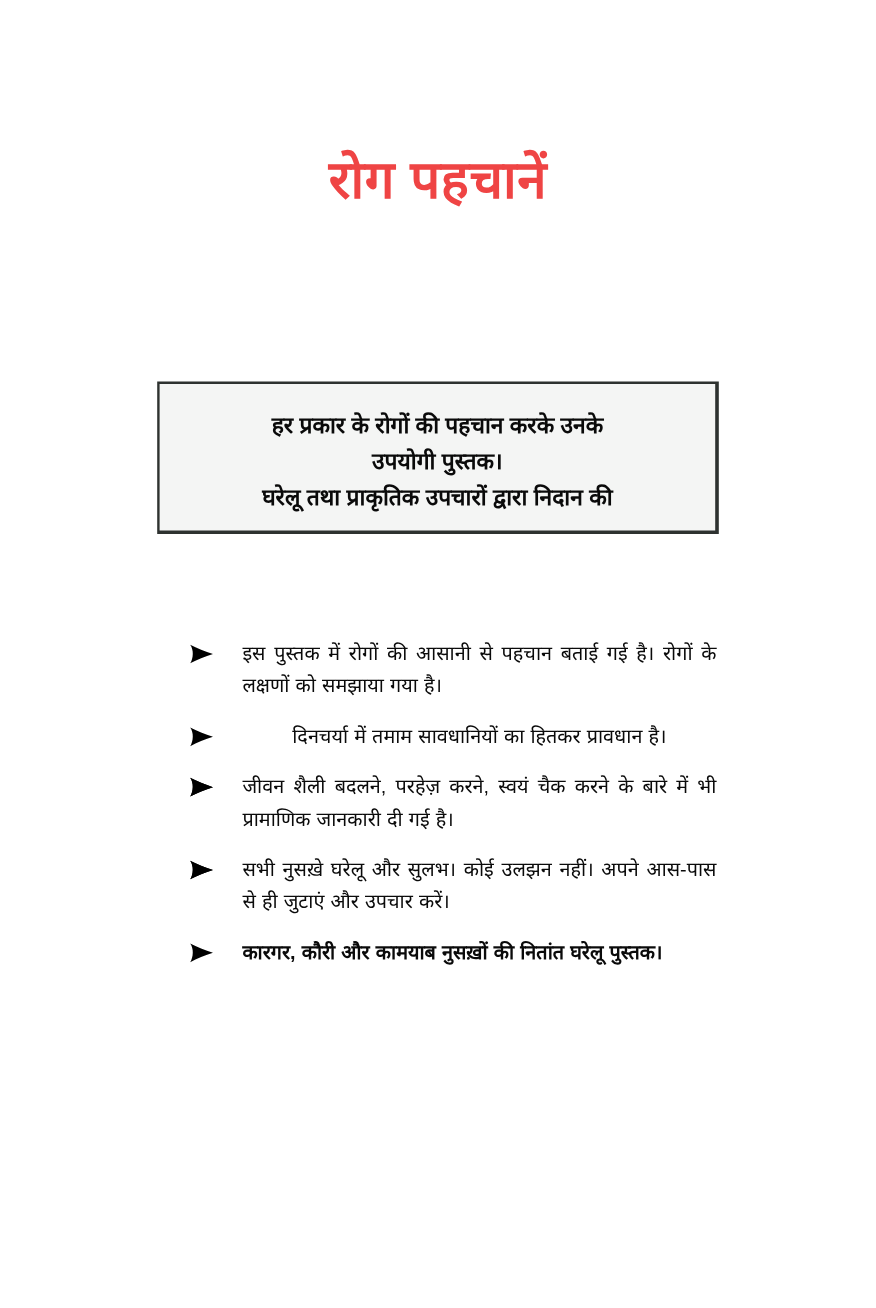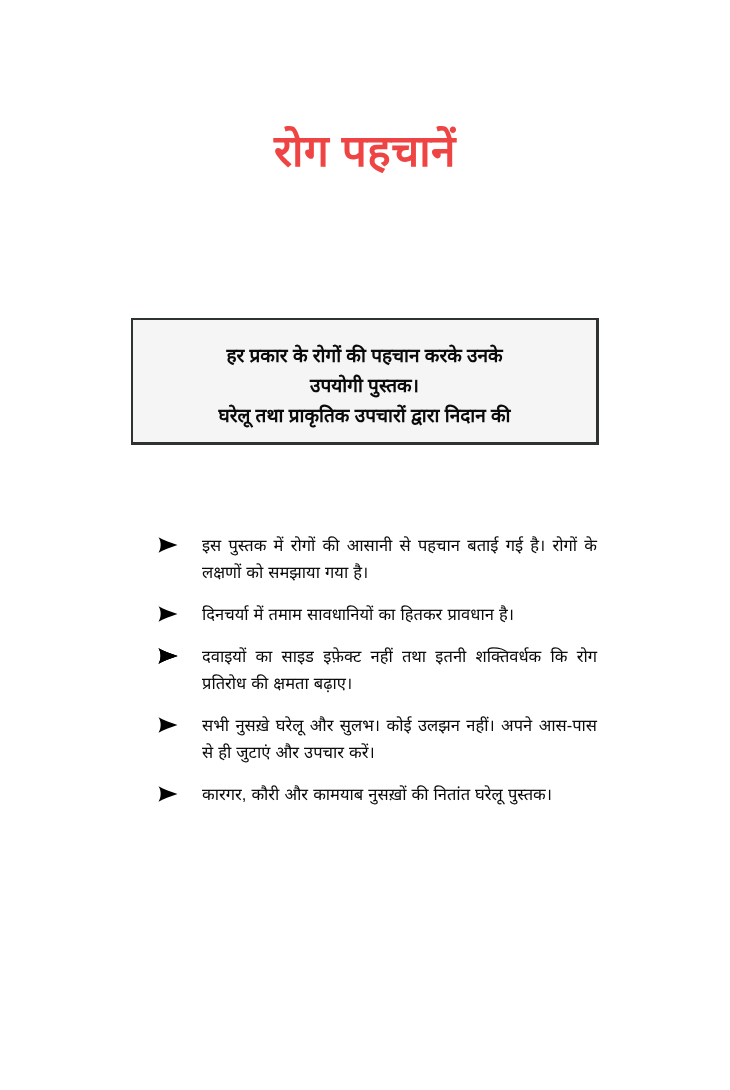--- a/index.html
+++ b/index.html
@@ -75,21 +75,21 @@
     width: 440px;
     margin: 12px;
     padding: 0;
     list-style: none;
   }
   .bullet-item {
     position: relative;
     padding-left: 45px;
     margin-bottom: 15px;
   }
-  .bullet-item:last-child { margin-bottom: 0; }
+  .bullet-item:last-child { margin-bottom: 0; font-weight: bold; }
 
   .bullet-arrow {
     position: absolute;
     left: 0;
     top: 4px;
     width: 22px;
     height: 20px;
     line-height: 1;
     color: #000000;
   }
@@ -98,21 +98,21 @@
   .bullet-text {
     display: block;
     font-family: "Liberation Sans", "DejaVu Sans", sans-serif;
     font-size: 16.5px;
     line-height: 27px;
     color: #0a0a0a;
     text-align: justify;
     text-justify: inter-word;
     word-spacing: 0.5px;
   }
-  .bullet-text.single { text-align: left; }
+  .bullet-text.single { text-align: center; }
 </style>
 </head>
 <body>
 
 <div class="page">
 
   <div class="title-block">
     <span class="title-line">रोग पहचानें</span>
   </div>
 
@@ -149,29 +149,29 @@
         </svg>
       </span>
     </li>
 
     <li class="bullet-item">
       <span class="bullet-arrow">
         <svg width="22" height="18" viewBox="0 0 22 18" aria-hidden="true">
           <path d="M1.5 1.2 C7 4.2 14 6.8 20.5 9 C14 11.2 7 13.8 1.5 16.8 C4.2 12.5 4.6 5.5 1.5 1.2 Z" fill="#000000"></path>
         </svg>
       </span>
+      <span class="bullet-text">जीवन शैली बदलने, परहेज़ करने, स्वयं चैक करने के बारे में भी प्रामाणिक जानकारी दी गई है।</span>
     </li>
 
     <li class="bullet-item">
       <span class="bullet-arrow">
         <svg width="22" height="18" viewBox="0 0 22 18" aria-hidden="true">
           <path d="M1.5 1.2 C7 4.2 14 6.8 20.5 9 C14 11.2 7 13.8 1.5 16.8 C4.2 12.5 4.6 5.5 1.5 1.2 Z" fill="#000000"></path>
         </svg>
       </span>
-      <span class="bullet-text">दवाइयों का साइड इफ़ेक्ट नहीं तथा इतनी शक्तिवर्धक कि रोग प्रतिरोध की क्षमता बढ़ाए।</span>
     </li>
 
     <li class="bullet-item">
       <span class="bullet-arrow">
         <svg width="22" height="18" viewBox="0 0 22 18" aria-hidden="true">
           <path d="M1.5 1.2 C7 4.2 14 6.8 20.5 9 C14 11.2 7 13.8 1.5 16.8 C4.2 12.5 4.6 5.5 1.5 1.2 Z" fill="#000000"></path>
         </svg>
       </span>
       <span class="bullet-text">सभी नुसख़े घरेलू और सुलभ। कोई उलझन नहीं। अपने आस-पास से ही जुटाएं और उपचार करें।</span>
     </li>

